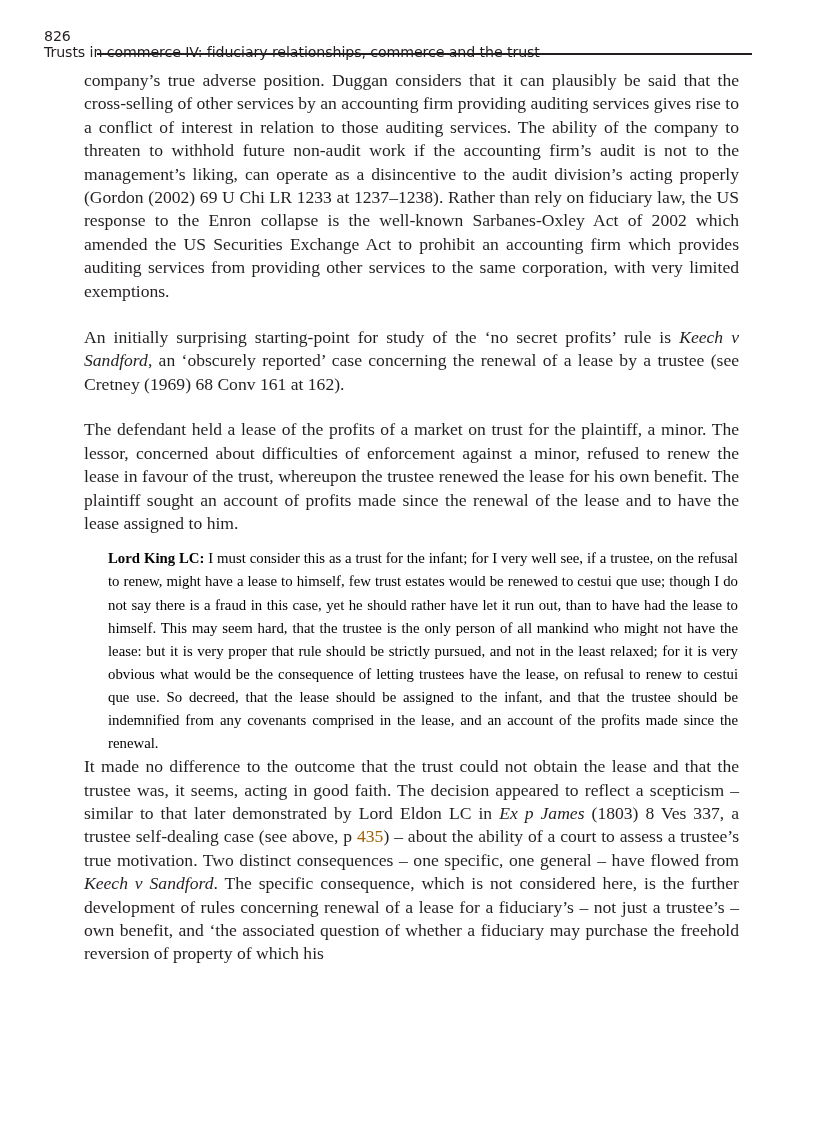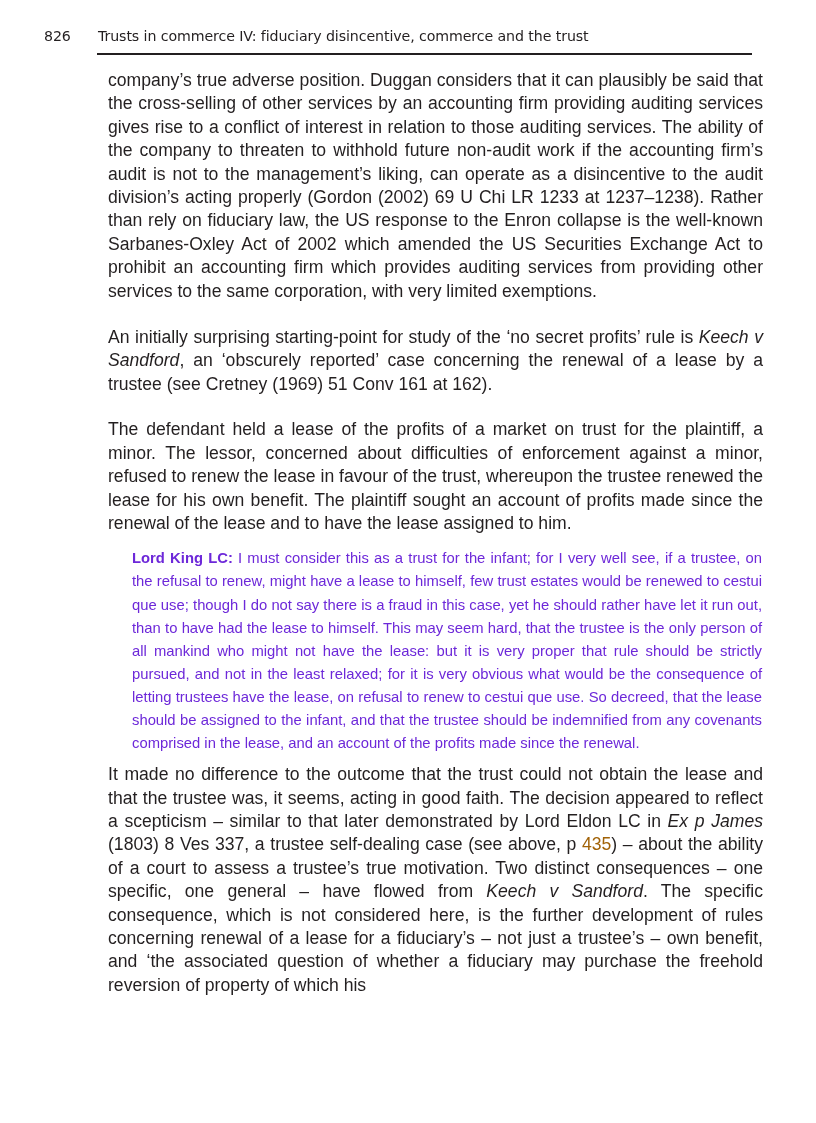--- a/index.html
+++ b/index.html
@@ -1,61 +1,61 @@
 <!DOCTYPE html>
 <html><head>
 <meta charset="utf-8">
 <style>
   html, body { margin: 0; padding: 0; background: #ffffff; }
   body { width: 816px; height: 1123px; position: relative; overflow: hidden; color: #231f20; }
   .running-head {
     position: absolute; left: 44px; top: 28px; width: 708px;
     font-family: "DejaVu Sans", sans-serif; font-size: 14.2px; letter-spacing: -0.1px;
-    display: flex; align-items: baseline;
+    display: flex; align-items: baseline; flex-direction: column;
   }
   .running-head .pgnum { width: 54px; }
   .rule {
     position: absolute; left: 97px; top: 53px; width: 655px; height: 0;
     border-top: 2px solid #231f20;
   }
   .content {
-    position: absolute; left: 108px; top: 69px; width: 655px;
-    font-family: Liberation Sans, sans-serif; font-size: 17.6px; line-height: 23.4px;
+    position: absolute; left: 84px; top: 69px; width: 655px;
+    font-family: Liberation Serif, serif; font-size: 17.6px; line-height: 23.4px;
   }
   .content p { margin: 0; text-align: justify; }
   .gap-lg { height: 23px; }
   .gap-md { height: 22px; }
   .heading { font-weight: bold; font-size: 17.6px; line-height: 23.4px; }
   .heading .num { margin-right: 8px; }
   .case-title { margin: 0; }
   .extract {
-    margin: 12px 0 8px 24px; width: 630px;
-    font-size: 14.8px; line-height: 23.1px; text-align: justify; color: #6d28d9;
+    margin: 12px 0 0 24px; width: 630px;
+    font-size: 14.8px; line-height: 23.1px; text-align: justify; color: #000000;
   }
   .extract .speaker { font-weight: bold; }
   i, .it { font-style: italic; }
   .xref { color: #a16207; }
 </style>
 </head>
 <body>
 
 <div class="running-head">
   <span class="pgnum">826</span>
-  <span>Trusts in commerce IV: fiduciary disincentive, commerce and the trust</span>
+  <span>Trusts in commerce IV: fiduciary relationships, commerce and the trust</span>
 </div>
 <div class="rule"></div>
 
 <div class="content">
 
   <p>company’s true adverse position. Duggan considers that it can plausibly be said that the cross-selling of other services by an accounting firm providing auditing services gives rise to a conflict of interest in relation to those auditing services. The ability of the company to threaten to withhold future non-audit work if the accounting firm’s audit is not to the management’s liking, can operate as a disincentive to the audit division’s acting properly (Gordon (2002) 69 U Chi LR 1233 at 1237–1238). Rather than rely on fiduciary law, the US response to the Enron collapse is the well-known Sarbanes-Oxley Act of 2002 which amended the US Securities Exchange Act to prohibit an accounting firm which provides auditing services from providing other services to the same corporation, with very limited exemptions.</p>
 
   <div class="gap-lg"></div>
 
 
-  <p><span>An initially surprising starting-point for study of the ‘no secret profits’ rule is </span><i>Keech v Sandford</i><span>, an ‘obscurely reported’ case concerning the renewal of a lease by a trustee (see Cretney (1969) 51 Conv 161 at 162).</span></p>
+  <p><span>An initially surprising starting-point for study of the ‘no secret profits’ rule is </span><i>Keech v Sandford</i><span>, an ‘obscurely reported’ case concerning the renewal of a lease by a trustee (see Cretney (1969) 68 Conv 161 at 162).</span></p>
 
   <div class="gap-md"></div>
 
 
   <p>The defendant held a lease of the profits of a market on trust for the plaintiff, a minor. The lessor, concerned about difficulties of enforcement against a minor, refused to renew the lease in favour of the trust, whereupon the trustee renewed the lease for his own benefit. The plaintiff sought an account of profits made since the renewal of the lease and to have the lease assigned to him.</p>
 
   <div class="extract">
     <span class="speaker">Lord King LC:</span><span> I must consider this as a trust for the infant; for I very well see, if a trustee, on the refusal to renew, might have a lease to himself, few trust estates would be renewed to cestui que use; though I do not say there is a fraud in this case, yet he should rather have let it run out, than to have had the lease to himself. This may seem hard, that the trustee is the only person of all mankind who might not have the lease: but it is very proper that rule should be strictly pursued, and not in the least relaxed; for it is very obvious what would be the consequence of letting trustees have the lease, on refusal to renew to cestui que use. So decreed, that the lease should be assigned to the infant, and that the trustee should be indemnified from any covenants comprised in the lease, and an account of the profits made since the renewal.</span>
   </div>
 

